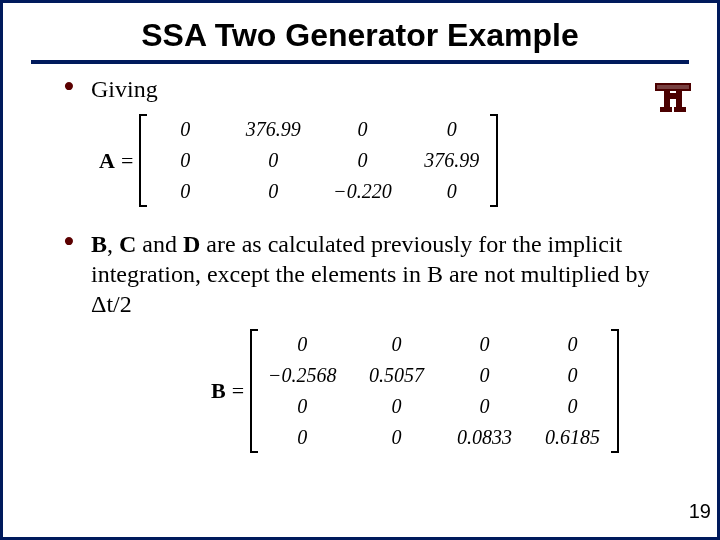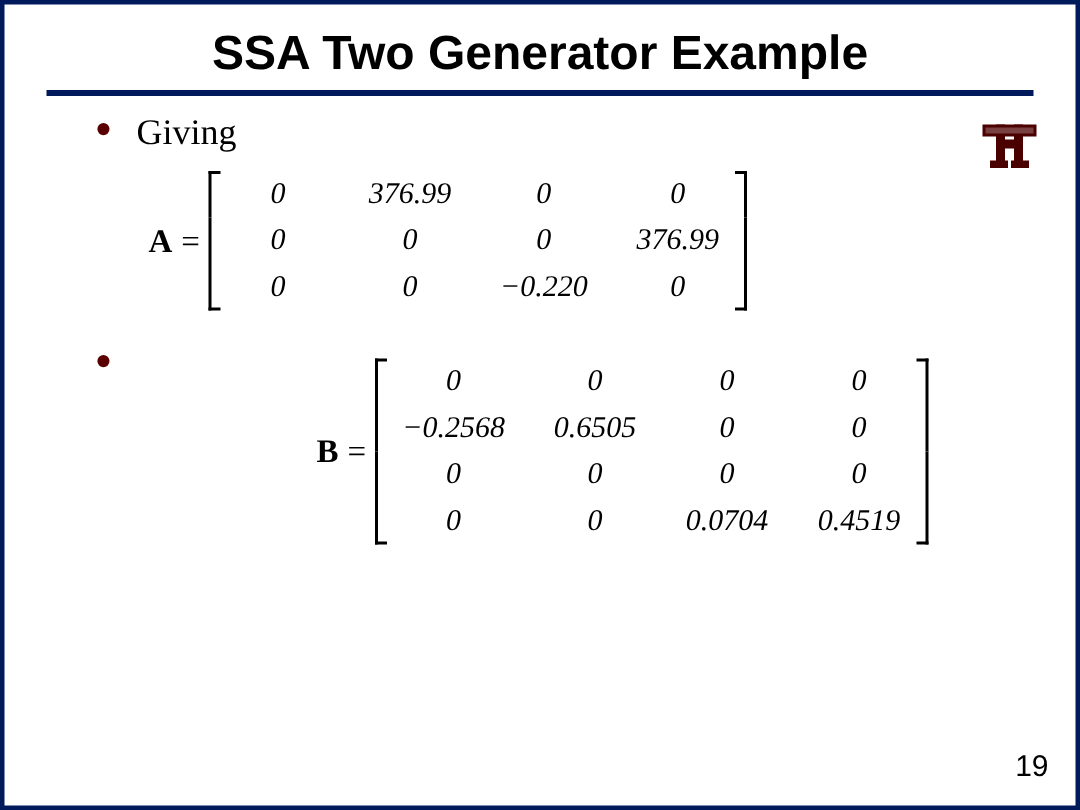--- a/index.html
+++ b/index.html
@@ -104,21 +104,21 @@
     content: "";
   }
   .mat-wrap::before { top: 0; left: 0; }
   .mat-wrap::after  { bottom: 0; left: 0; }
   .mat-wrap .cap-tr { top: 0; right: 0; }
   .mat-wrap .cap-br { bottom: 0; right: 0; }
   .bold { font-weight: bold; }
   .spacer-sm { height: 6px; }
   .pagenum {
     position: absolute;
-    right: 18px;
+    right: 6px;
     bottom: 14px;
     font-family: Arial, Helvetica, sans-serif;
     font-size: 20px;
     color: #000;
   }
   .li2 { margin-top: 18px; }
   .matB { margin-left: 120px; }
 </style>
 </head>
 <body>
@@ -172,52 +172,53 @@
                 <td>−0.220</td>
                 <td>0</td>
               </tr>
             </tbody>
               </table>
           </span>
         </div>
       </li>
 
       <li class="li2">
+        <span id="b2text"><span class="bold">B</span>, <span class="bold">C</span> and <span class="bold">D</span> are as calculated previously for the implicit integration, except the elements in B are not multiplied by Δt/2</span>
         <div class="spacer-sm"></div>
         <div class="matrix matB">
           <span class="mat-label">B</span>
           <span class="eq">=</span>
           <span class="mat-wrap">
             <span class="cap-tr"></span>
               <span class="cap-br"></span>
             <table class="mat">
               <tbody>
                   <tr>
                 <td>0</td>
                 <td>0</td>
                 <td>0</td>
                 <td>0</td>
               </tr>
               <tr>
                 <td>−0.2568</td>
-                <td>0.6505</td>
-                <td>0</td>
-                <td>0</td>
-              </tr>
-              <tr>
-                <td>0</td>
-                <td>0</td>
-                <td>0</td>
-                <td>0</td>
-              </tr>
-              <tr>
-                <td>0</td>
-                <td>0</td>
-                <td>0.0704</td>
-                <td>0.4519</td>
+                <td>0.5057</td>
+                <td>0</td>
+                <td>0</td>
+              </tr>
+              <tr>
+                <td>0</td>
+                <td>0</td>
+                <td>0</td>
+                <td>0</td>
+              </tr>
+              <tr>
+                <td>0</td>
+                <td>0</td>
+                <td>0.0833</td>
+                <td>0.6185</td>
               </tr>
             </tbody>
               </table>
           </span>
         </div>
       </li>
 
     </ul>
   </div>
 

